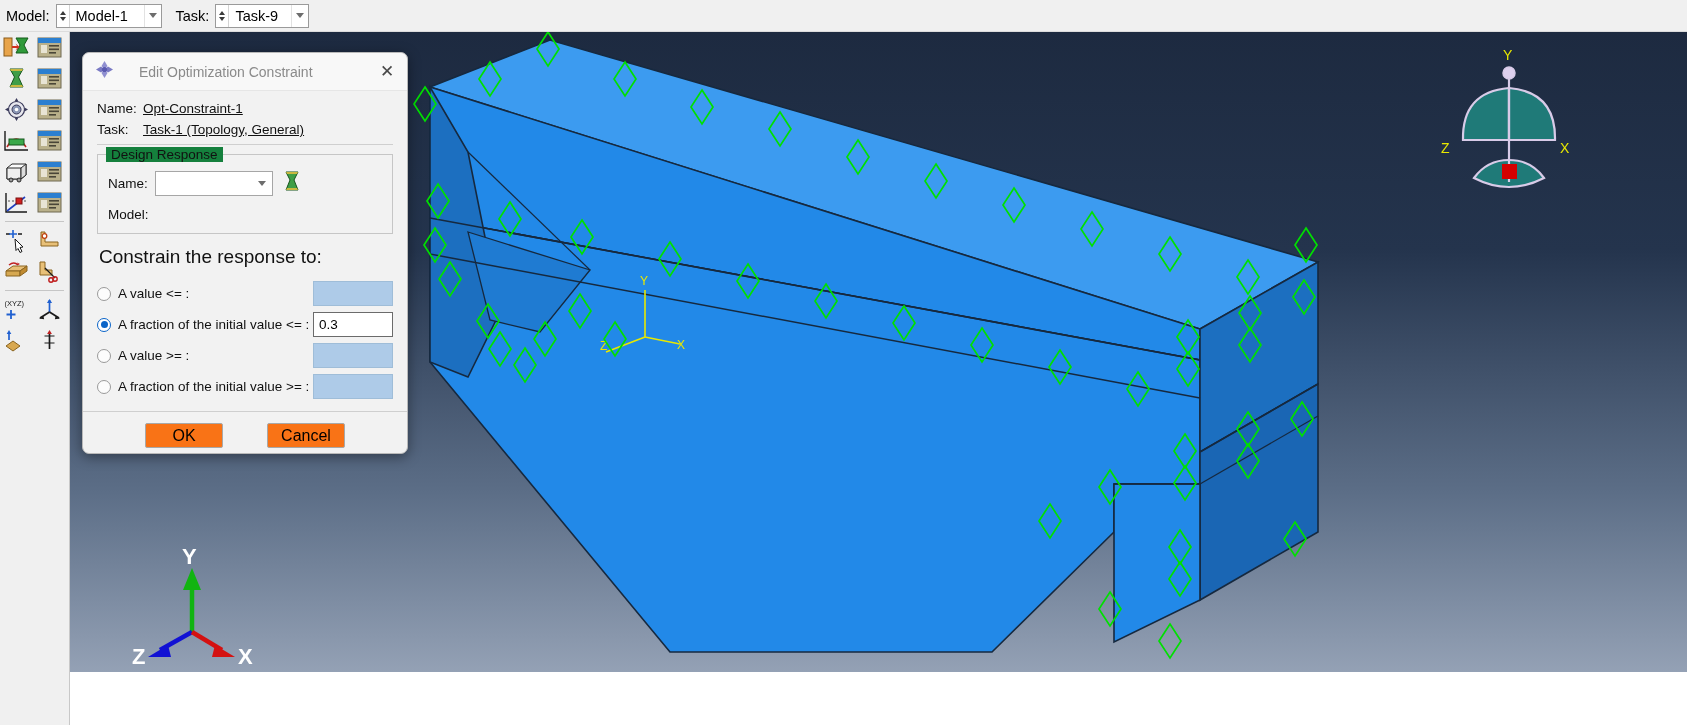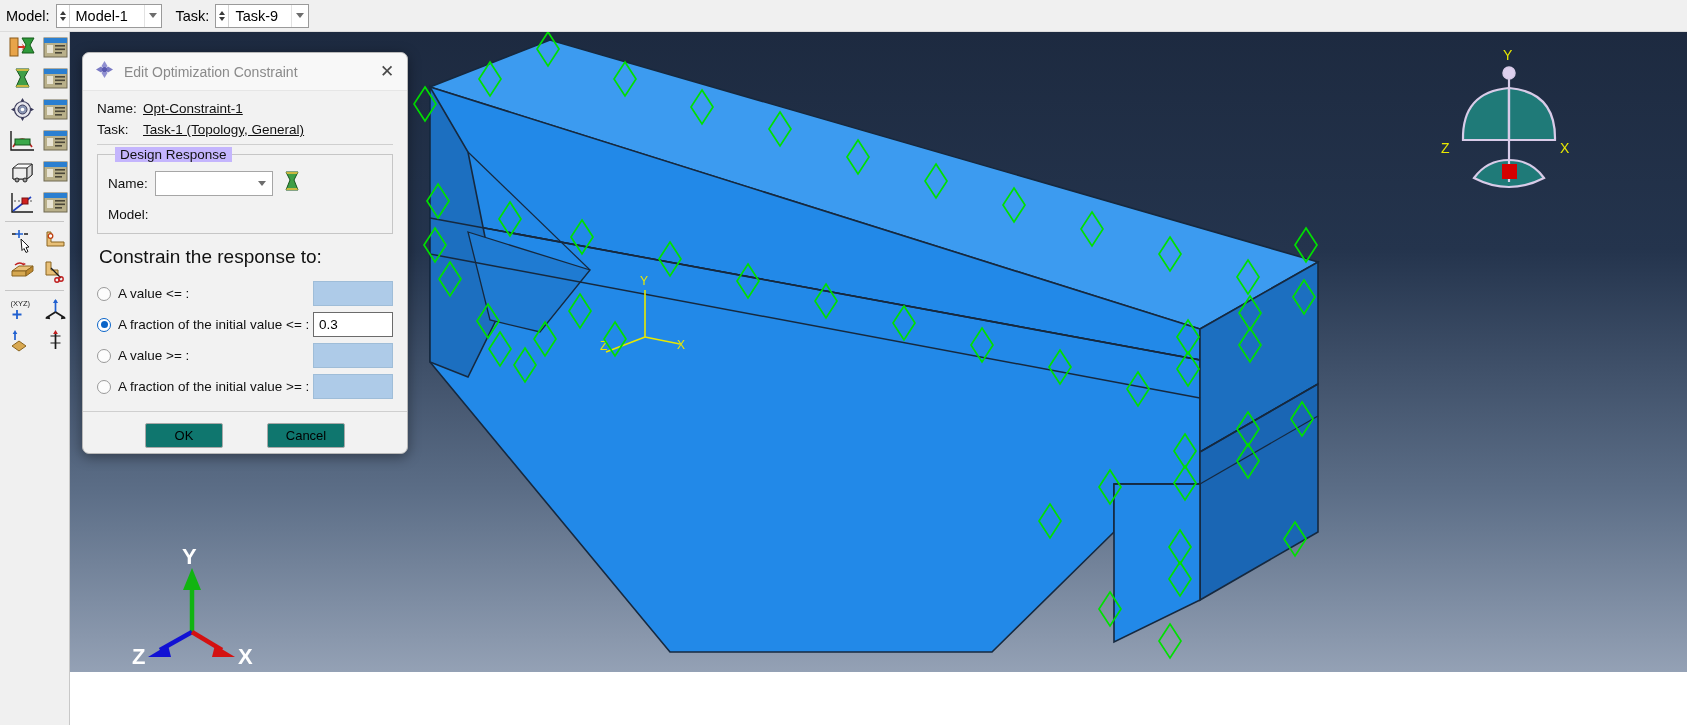--- a/index.html
+++ b/index.html
@@ -57,21 +57,21 @@
   #combo-model .cval  { min-width: 74px; }
   #combo-task .cval   { min-width: 62px; }
 
   
   #toolbox {
     position: absolute; left: 0; top: 32px; width: 70px; height: 640px;
     background: #f0f0f0;
     border-right: 1px solid #c8c8c8;
   }
   .tb-row { display: flex; height: 31px; align-items: center; padding-left: 3px; }
-  .tb-cell { width: 33px; height: 29px; display: flex; align-items: center; justify-content: flex-end; }
+  .tb-cell { width: 33px; height: 29px; display: flex; align-items: center; justify-content: flex-start; }
   .tb-sep { height: 1px; background: #c6c6c6; margin: 3px 5px; }
   .tb-icon { width: 27px; height: 25px; display: block; }
 
   
   #viewport {
     position: absolute; left: 70px; top: 32px;
     width: 1617px; height: 640px;
     background: linear-gradient(to bottom, #1d2a40 0%, #25354e 34%, #5b6d86 72%, #93a0b4 100%);
     overflow: hidden;
   }
@@ -96,41 +96,41 @@
     box-shadow: 0 3px 13px rgba(0,0,0,0.40);
     overflow: hidden;
   }
   #dialog-titlebar {
     height: 38px; background: #f8f8f8;
     display: flex; align-items: center; padding: 0 4px 0 12px;
     border-bottom: 1px solid #e6e6e6;
     border-radius: 7px 7px 0 0;
   }
   #dialog-title {
-    font-size: 14px; color: #8a8a8a; margin-left: 10px; flex: 1;
+    font-size: 14px; color: #8a8a8a; margin-left: 25px; flex: 1;
     white-space: nowrap;
   }
   #dialog-close {
     width: 32px; height: 28px; display: flex; align-items: center;
     justify-content: center; font-size: 17px; color: #4a4a4a;
     font-family: "Liberation Sans", sans-serif;
   }
   #dialog-body { padding: 10px 14px 0 14px; }
   .fld-row { display: flex; align-items: baseline; margin-bottom: 6px; }
   .fld-key { font-size: 13.5px; color: #111; width: 46px; }
   .fld-val { font-size: 13.5px; color: #111; text-decoration: underline; }
   .hrule { height: 1px; background: #cfcfcf; margin: 7px 0 9px 0; }
 
   
   .groupbox {
     position: relative; border: 1px solid #c6c6c6;
     padding: 15px 10px 11px 10px; margin-bottom: 12px;
   }
   .groupbox > .gb-title {
-    position: absolute; top: -8px; left: 17px; background: #c4b5fd;
+    position: absolute; top: -8px; left: 8px; background: #15803d;
     padding: 0 5px; font-size: 13.5px; color: #111;
   }
   .gb-line { display: flex; align-items: center; }
   .gb-label { font-size: 13.5px; color: #111; margin-right: 7px; }
   .dr-combo {
     width: 118px; height: 25px; background: #fff; border: 1px solid #a6a6a6;
     display: flex; align-items: center; justify-content: flex-end;
   }
   .dr-combo .carrow2 {
     width: 19px; height: 23px; display: flex; align-items: center;
@@ -166,23 +166,23 @@
     background: #ffffff; border: 1px solid #6b6b6b;
     display: flex; align-items: center; padding-left: 5px;
     font-size: 13.5px; color: #000;
   }
   .btn-row {
     display: flex; justify-content: space-around; align-items: center;
     border-top: 1px solid #cfcfcf; margin: 10px -14px 0 -14px;
     padding: 11px 40px 0 40px;
   }
   .btn {
-    width: 78px; height: 25px; background: #0f766e;
+    width: 78px; height: 25px; background: #f97316;
     border: 1px solid #a8a8a8; border-radius: 2px;
-    font-size: 13px; color: #000;
+    font-size: 16px; color: #000;
     display: flex; align-items: center; justify-content: center;
   }
 </style>
 </head>
 <body>
 
 <div id="app">
 
   <div id="context-bar">
 

